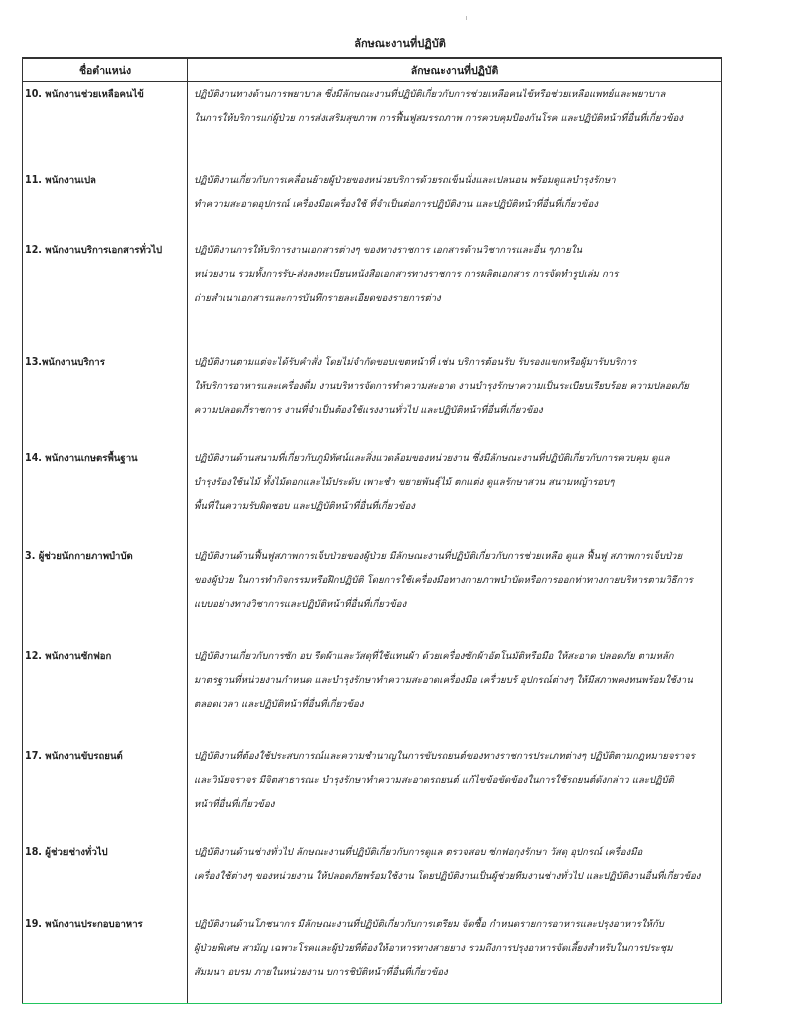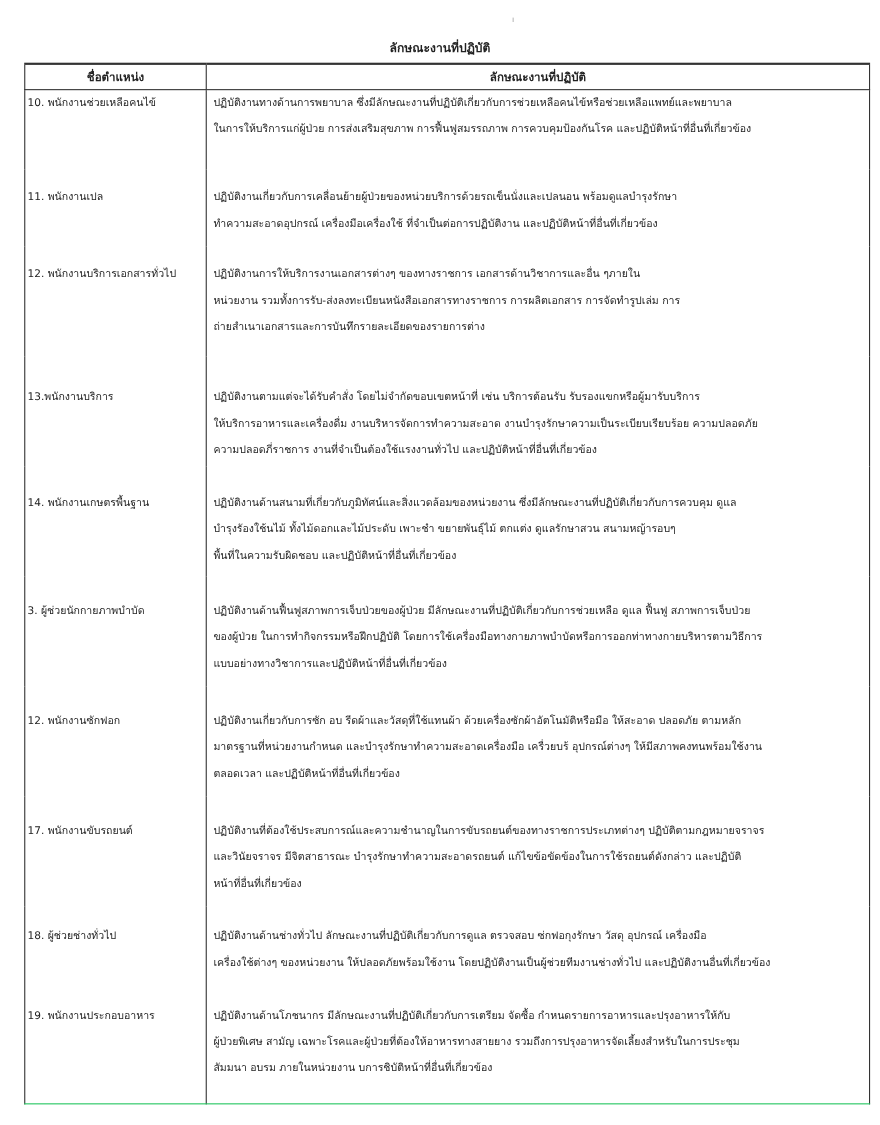--- a/index.html
+++ b/index.html
@@ -30,21 +30,21 @@
       top: 34px;
       text-align: center;
       font-size: 11px;
       font-weight: bold;
       color: #222;
     }
     .job-table {
       position: absolute;
       left: 22px;
       top: 57px;
-      width: 769px;
+      width: 700px;
       border-collapse: collapse;
       table-layout: fixed;
     }
     .job-table th, .job-table td {
       border: 1.2px solid #333;
       vertical-align: top;
     }
     .job-table th {
       height: 22px;
       font-size: 10.5px;
@@ -61,23 +61,25 @@
       line-height: 24px;
     }
     .job-table tr.last td {
       border-bottom: 1px solid #22c55e;
     }
     .job-table tr.head th {
       border-top: 2px solid #333;
     }
     td.name {
       padding: 0 0 0 2px;
+      font-weight: bold;
     }
     td.desc {
       padding: 0 4px 0 6px;
+      font-style: italic;
     }
     .desc-line {
       display: block;
       white-space: nowrap;
     }
   </style>
 </head>
 <body>
 
 <div class="speck"></div>

